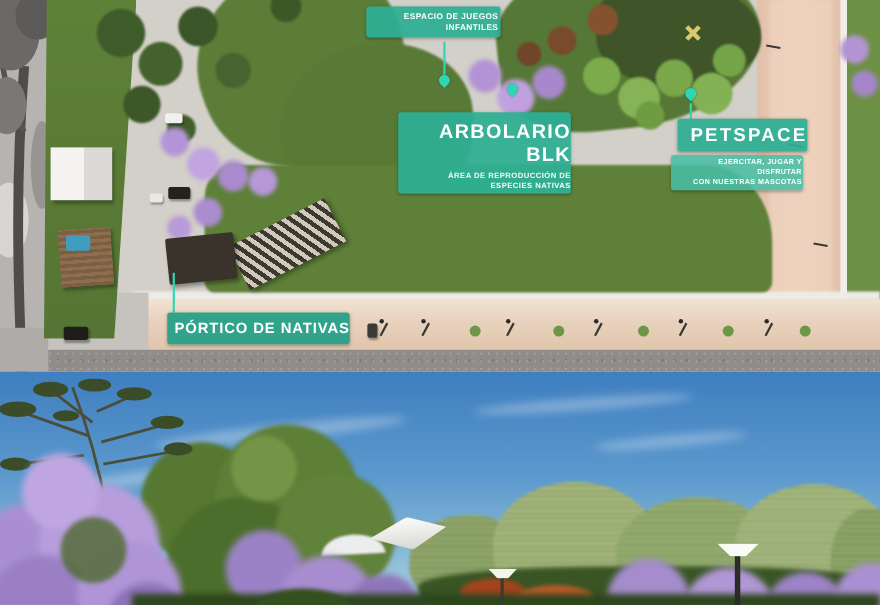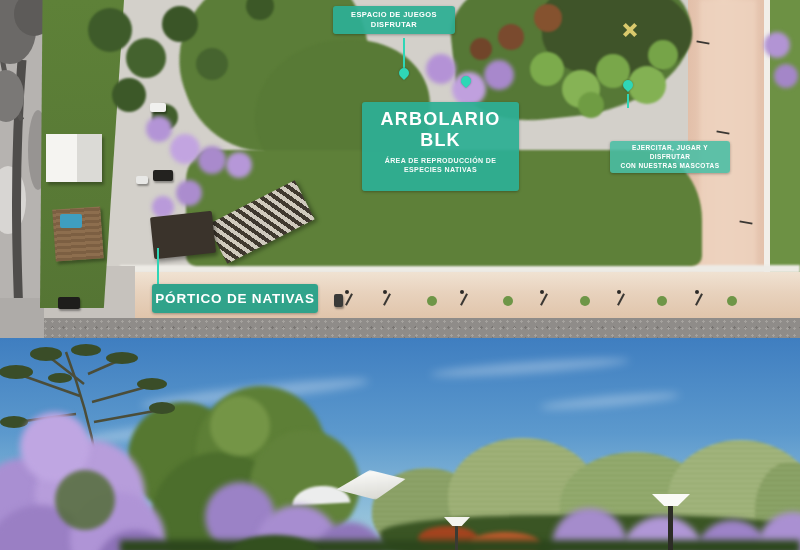--- a/index.html
+++ b/index.html
@@ -17,21 +17,21 @@
   .road{position:absolute;left:0;top:318px;width:800px;height:20px;background-color:#8f8c89;
     background-image:radial-gradient(#a5a29e 1px,transparent 1.3px),radial-gradient(#797673 1px,transparent 1.3px);
     background-size:7px 7px,11px 11px;background-position:0 0,3px 4px;}
   .rightroad{position:absolute;left:688px;top:0;width:78px;height:272px;
     background:linear-gradient(90deg,#e2bfa9,#eed2be 45%,#e3c1ab);}
   .rr-curb{position:absolute;left:764px;top:0;width:6px;height:272px;background:#f2efe9;}
   .rr-grass{position:absolute;left:770px;top:0;width:30px;height:272px;background:#6d9144;}
   .lawn{position:absolute;background:#5b7d38;}
 
   
-  .tealbox{position:absolute;background:rgba(46,174,148,0.94);color:#fff;text-align:center;
+  .tealbox{position:absolute;background:rgba(46,174,148,0.94);color:#fff;text-align:right;
     border-radius:3px;box-shadow:0 1px 3px rgba(0,0,0,.3);font-weight:bold;}
   .tealbox.sub{background:rgba(73,189,164,0.88);}
   .lbl-lines span{display:block;line-height:1.35;letter-spacing:.4px;}
   .t-title{letter-spacing:1.2px;}
   .pin{position:absolute;width:10px;height:10px;background:#2fd6b6;border-radius:50% 50% 50% 0;
     transform:rotate(-45deg);box-shadow:0 0 2px rgba(0,0,0,.35);}
   .leader{position:absolute;width:2px;background:#2fd6b6;}
 
   .lampmark{position:absolute;width:2px;height:13px;background:#3a3733;transform:rotate(28deg);}
   .lampdot{position:absolute;width:4px;height:4px;background:#2c2a27;border-radius:50%;}
@@ -151,31 +151,34 @@
 
     <div class="leader" style="left:403px;top:38px;height:30px;"></div>
     <div class="pin" style="left:399px;top:68px;"></div>
     <div class="pin" style="left:461px;top:76px;"></div>
     <div class="leader" style="left:627px;top:94px;height:14px;"></div>
     <div class="pin" style="left:623px;top:80px;"></div>
     <div class="leader" style="left:157px;top:248px;height:36px;"></div>
 
     <div class="tealbox lbl-lines" style="left:333px;top:6px;width:118px;padding:4px 2px;font-size:7.5px;">
       <span>ESPACIO DE JUEGOS</span>
-      <span>DISFRUTAR</span>
-    </div>
-
-    <div class="tealbox" style="left:362px;top:102px;width:157px;padding:7px 0 16px;">
+      <span>INFANTILES</span>
+    </div>
+
+    <div class="tealbox" style="left:362px;top:102px;width:157px;padding:7px 0 1px;">
       <div class="t-title" style="font-size:18px;">ARBOLARIO BLK</div>
       <div class="lbl-lines" style="font-size:7px;margin-top:5px;opacity:.95;">
         <span>ÁREA DE REPRODUCCIÓN DE</span>
         <span>ESPECIES NATIVAS</span>
       </div>
     </div>
 
+    <div class="tealbox" style="left:616px;top:108px;width:118px;padding:5px 0;">
+      <div class="t-title" style="font-size:17px;letter-spacing:2px;">PETSPACE</div>
+    </div>
     <div class="tealbox sub lbl-lines" style="left:610px;top:141px;width:118px;padding:3px 1px;font-size:6.5px;">
       <span>EJERCITAR, JUGAR Y DISFRUTAR</span>
       <span>CON NUESTRAS MASCOTAS</span>
     </div>
 
     <div class="tealbox" style="left:152px;top:284px;width:166px;padding:7px 0;background:rgba(38,160,136,.95);">
       <div class="t-title" style="font-size:13.5px;letter-spacing:.8px;">PÓRTICO DE NATIVAS</div>
     </div>
   </section>
 

